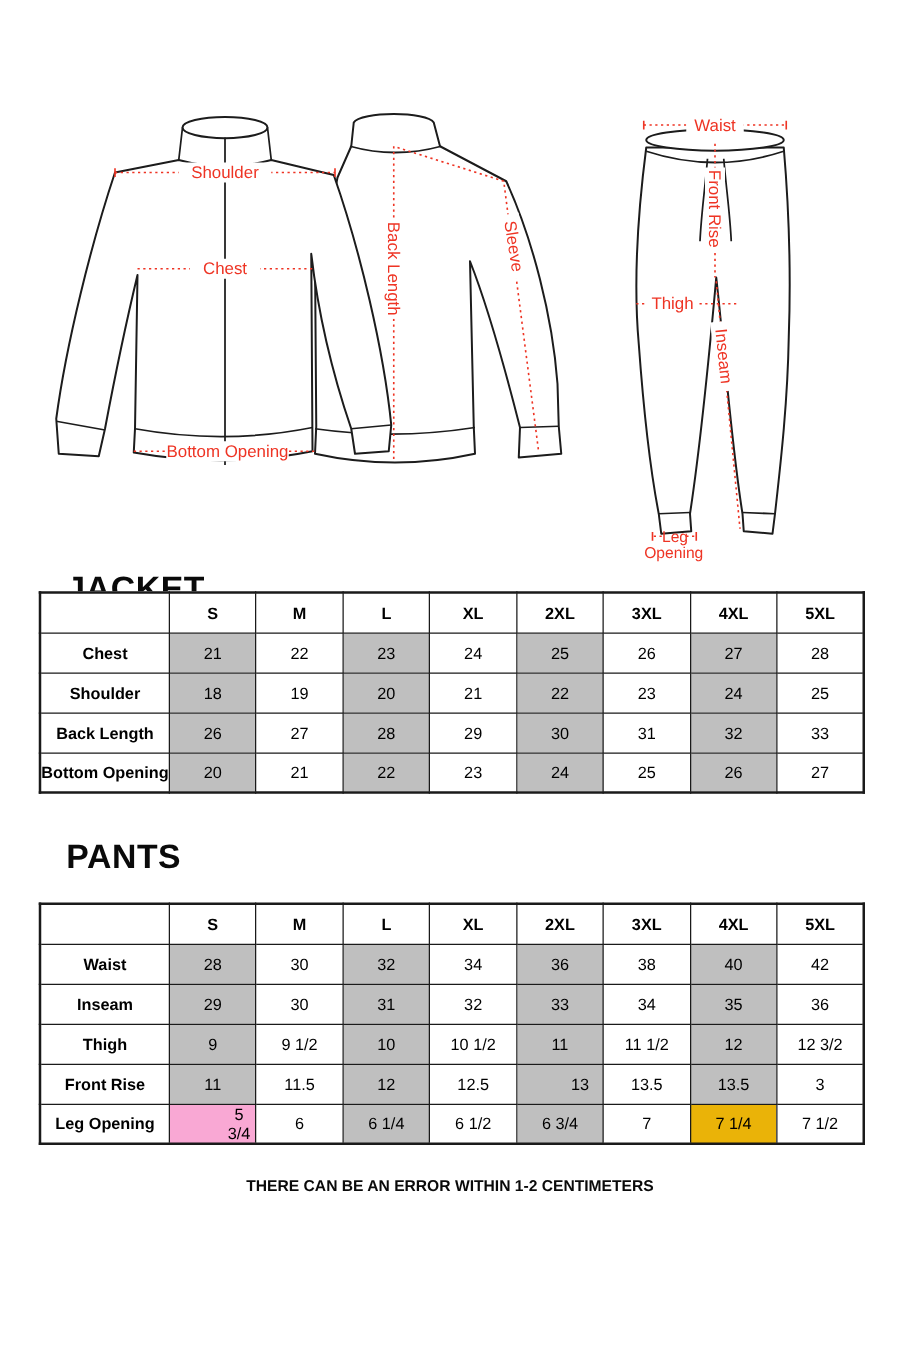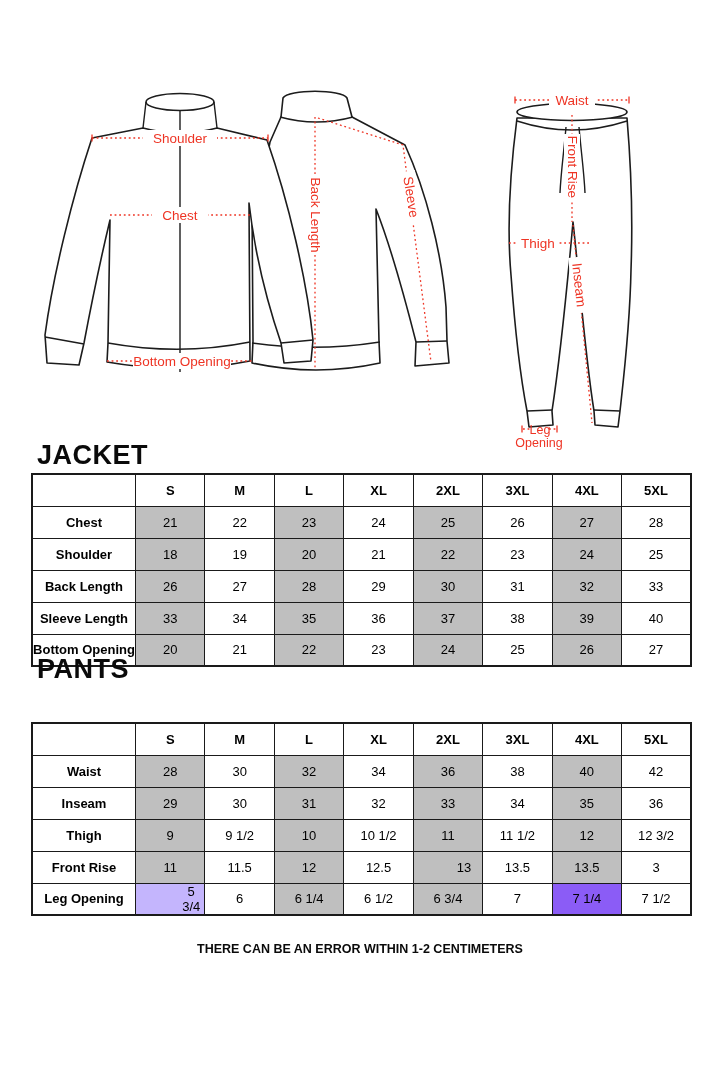--- a/index.html
+++ b/index.html
@@ -12,21 +12,21 @@
   svg .outline { fill:#ffffff; stroke:#1c1c1c; stroke-width:1.6; stroke-linejoin:round; }
   svg .seam    { fill:none; stroke:#1c1c1c; stroke-width:1.4; }
   svg .redline { fill:none; stroke:#ee3424; stroke-width:1.3; stroke-dasharray:1.8 2.8; }
   svg .tick    { stroke:#ee3424; stroke-width:1.3; }
   svg .lblbg   { fill:#ffffff; }
   svg text.red { fill:#ee3424; font-family:"Liberation Sans","DejaVu Sans",sans-serif;
                  font-size:13.5px; text-anchor:middle; }
   svg text.red.small { font-size:12.5px; }
 
   h1.tbl-title {
-    position:absolute; left:37px; margin:0; font-size:27px; line-height:27px;
+    position:absolute; left:37px; margin:16px; font-size:27px; line-height:27px;
     font-weight:bold; letter-spacing:0.5px; color:#0a0a0a;
   }
   #jacket-title { top:442px; }
   #pants-title  { top:656px; }
 
   table.size-table {
     position:absolute; left:31px; width:661px; border-collapse:collapse;
     table-layout:fixed; background:#fff; border:2px solid #1a1a1a;
   }
   #jacket-table { top:473px; }
@@ -197,31 +197,20 @@
           <td style="background: rgb(191, 191, 191);">26</td>
           <td>27</td>
           <td style="background: rgb(191, 191, 191);">28</td>
           <td>29</td>
           <td style="background: rgb(191, 191, 191);">30</td>
           <td>31</td>
           <td style="background: rgb(191, 191, 191);">32</td>
           <td>33</td>
         </tr>
         <tr>
-          <th>Sleeve Length</th>
-          <td style="background: rgb(191, 191, 191);">33</td>
-          <td>34</td>
-          <td style="background: rgb(191, 191, 191);">35</td>
-          <td>36</td>
-          <td style="background: rgb(191, 191, 191);">37</td>
-          <td>38</td>
-          <td style="background: rgb(191, 191, 191);">39</td>
-          <td>40</td>
-        </tr>
-        <tr>
           <th>Bottom Opening</th>
           <td style="background: rgb(191, 191, 191);">20</td>
           <td>21</td>
           <td style="background: rgb(191, 191, 191);">22</td>
           <td>23</td>
           <td style="background: rgb(191, 191, 191);">24</td>
           <td>25</td>
           <td style="background: rgb(191, 191, 191);">26</td>
           <td>27</td>
         </tr>
@@ -284,27 +273,27 @@
           <td>11.5</td>
           <td style="background: rgb(191, 191, 191);">12</td>
           <td>12.5</td>
           <td style="background: rgb(191, 191, 191); padding-left: 32px;">13</td>
           <td>13.5</td>
           <td style="background: rgb(191, 191, 191);">13.5</td>
           <td>3</td>
         </tr>
         <tr>
           <th>Leg Opening</th>
-          <td style="background: #c4b5fd; padding-left: 42px;">5 3/4</td>
+          <td style="background: #f9a8d4; padding-left: 42px;">5 3/4</td>
           <td>6</td>
           <td style="background: rgb(191, 191, 191);">6 1/4</td>
           <td>6 1/2</td>
           <td style="background: rgb(191, 191, 191);">6 3/4</td>
           <td>7</td>
-          <td style="background: #8b5cf6; margin-top: 41px;">7 1/4</td>
+          <td style="background: #eab308; margin-top: 41px;">7 1/4</td>
           <td>7 1/2</td>
         </tr>
       </tbody>
     </table>
 
   <div class="disclaimer">
     <div>THERE CAN BE AN ERROR WITHIN 1-2 CENTIMETERS</div>
   </div>
 </div>
 

